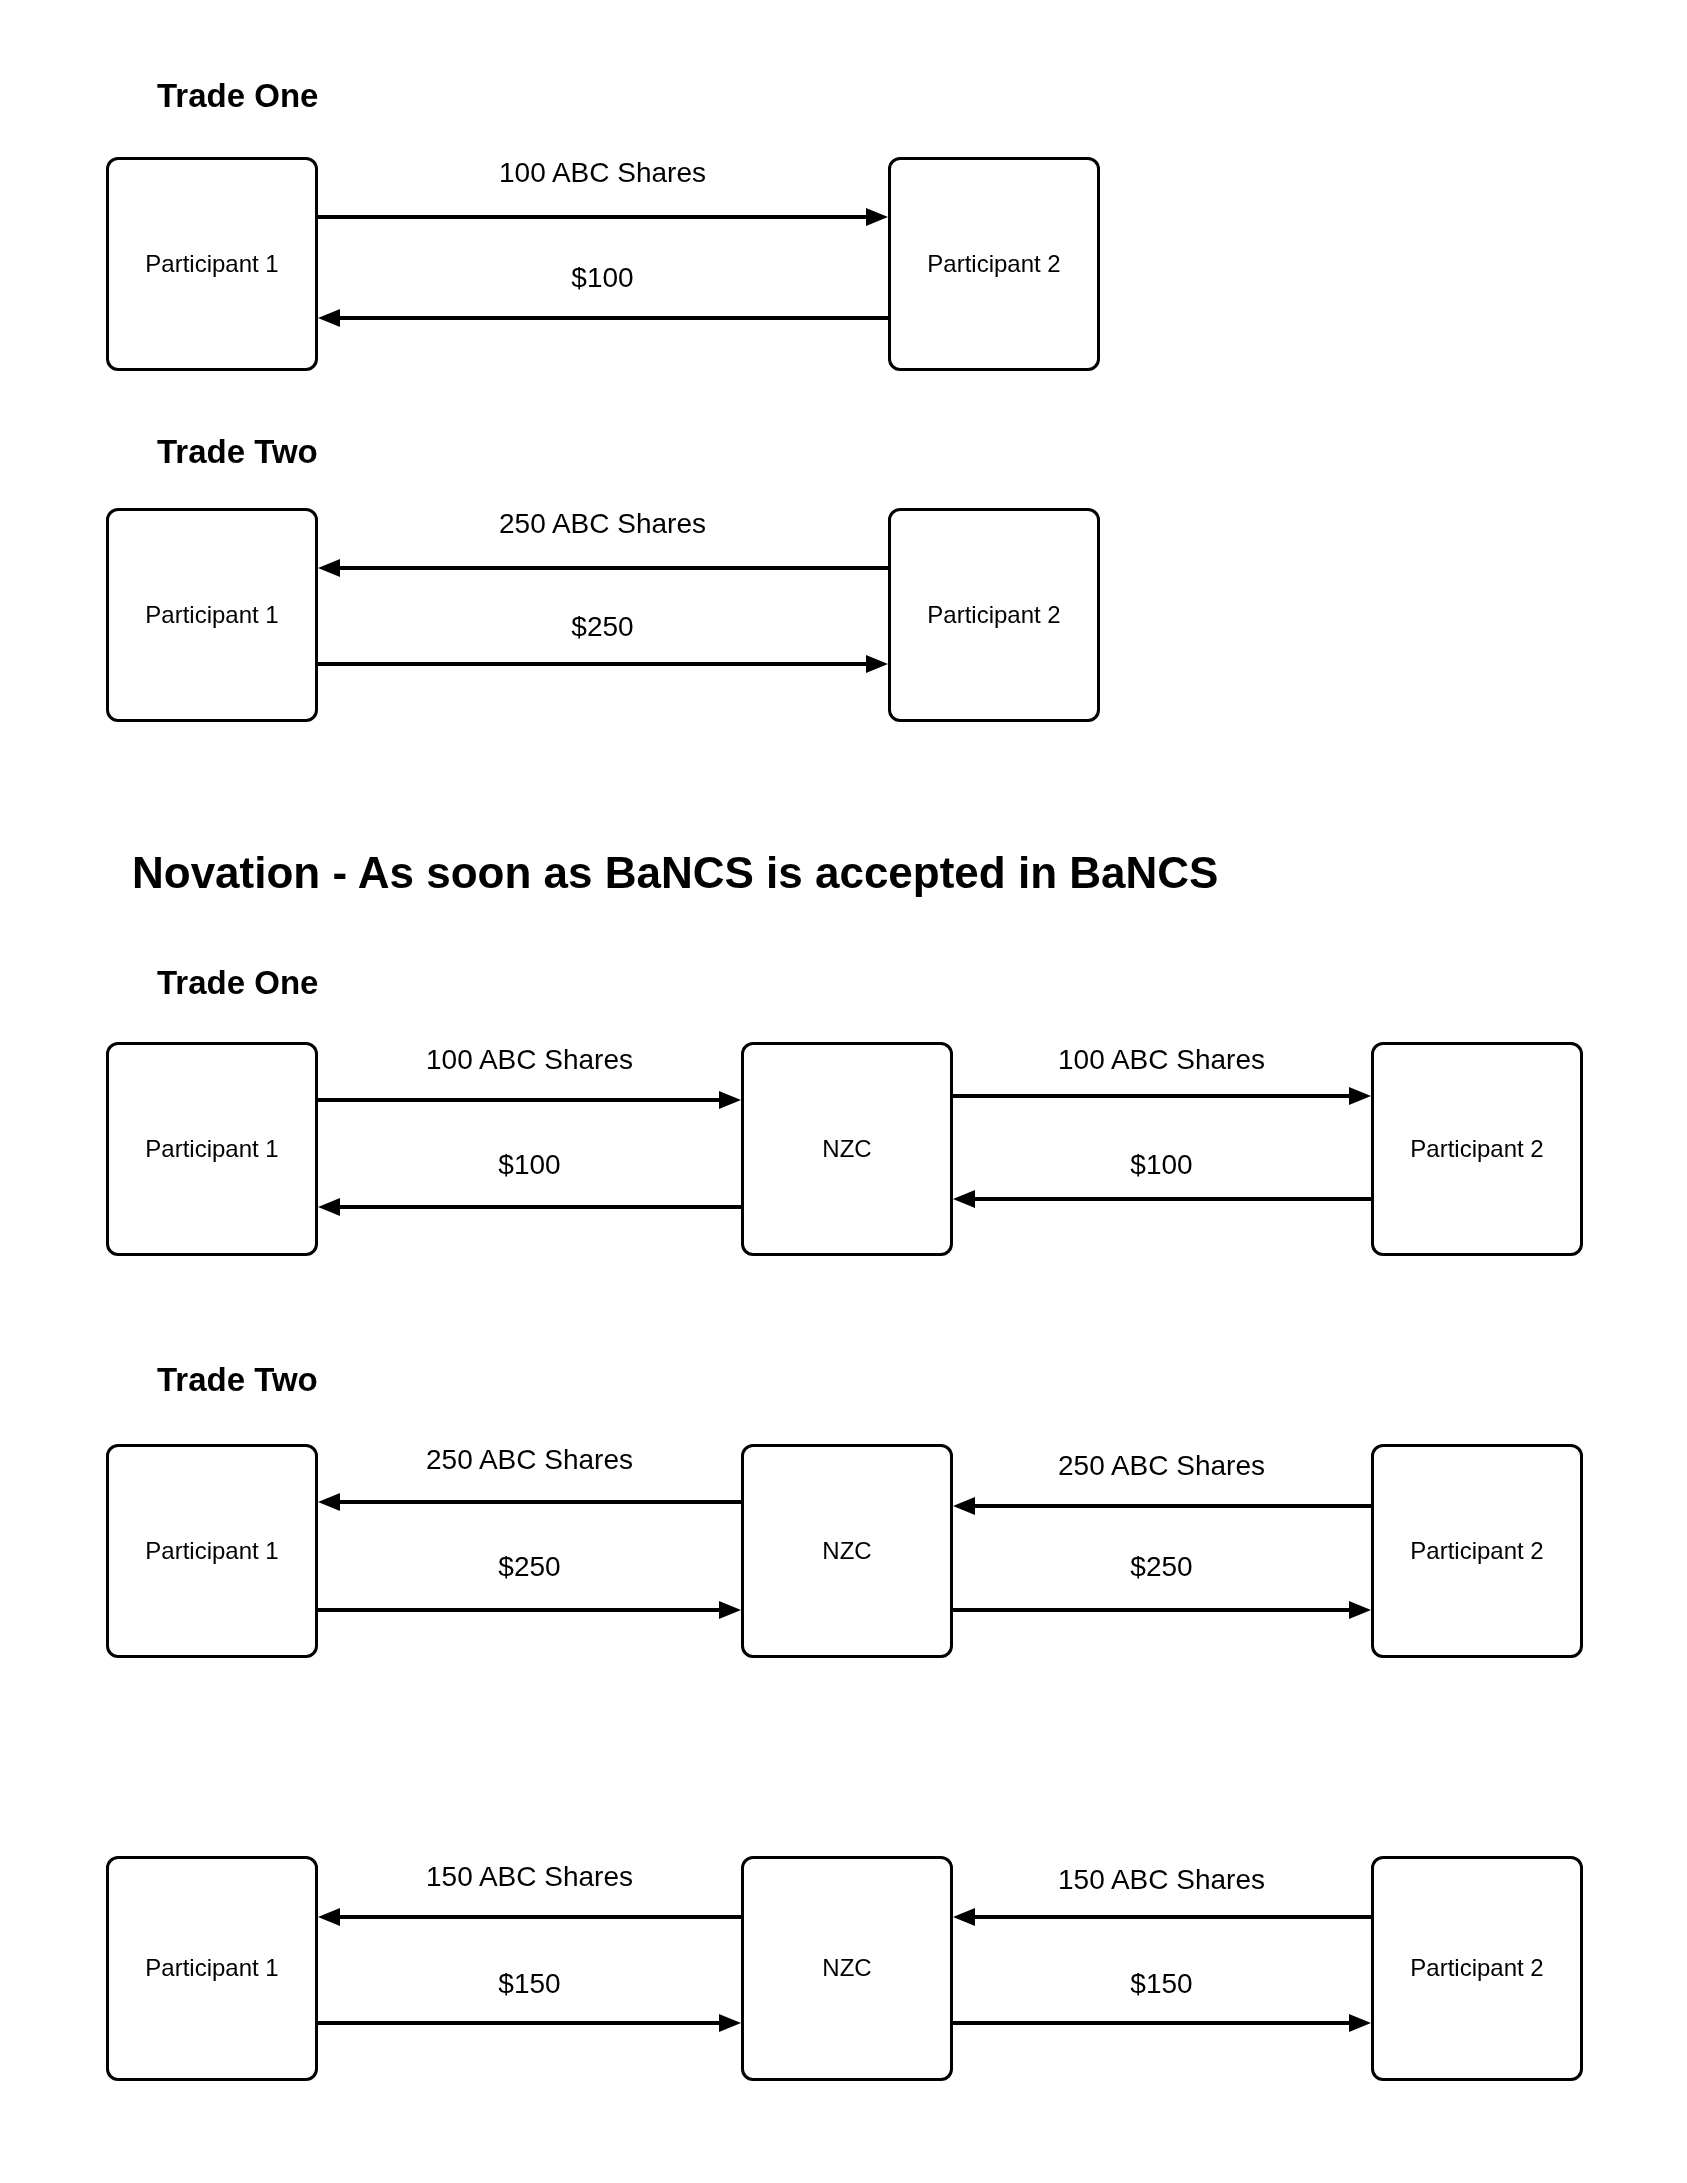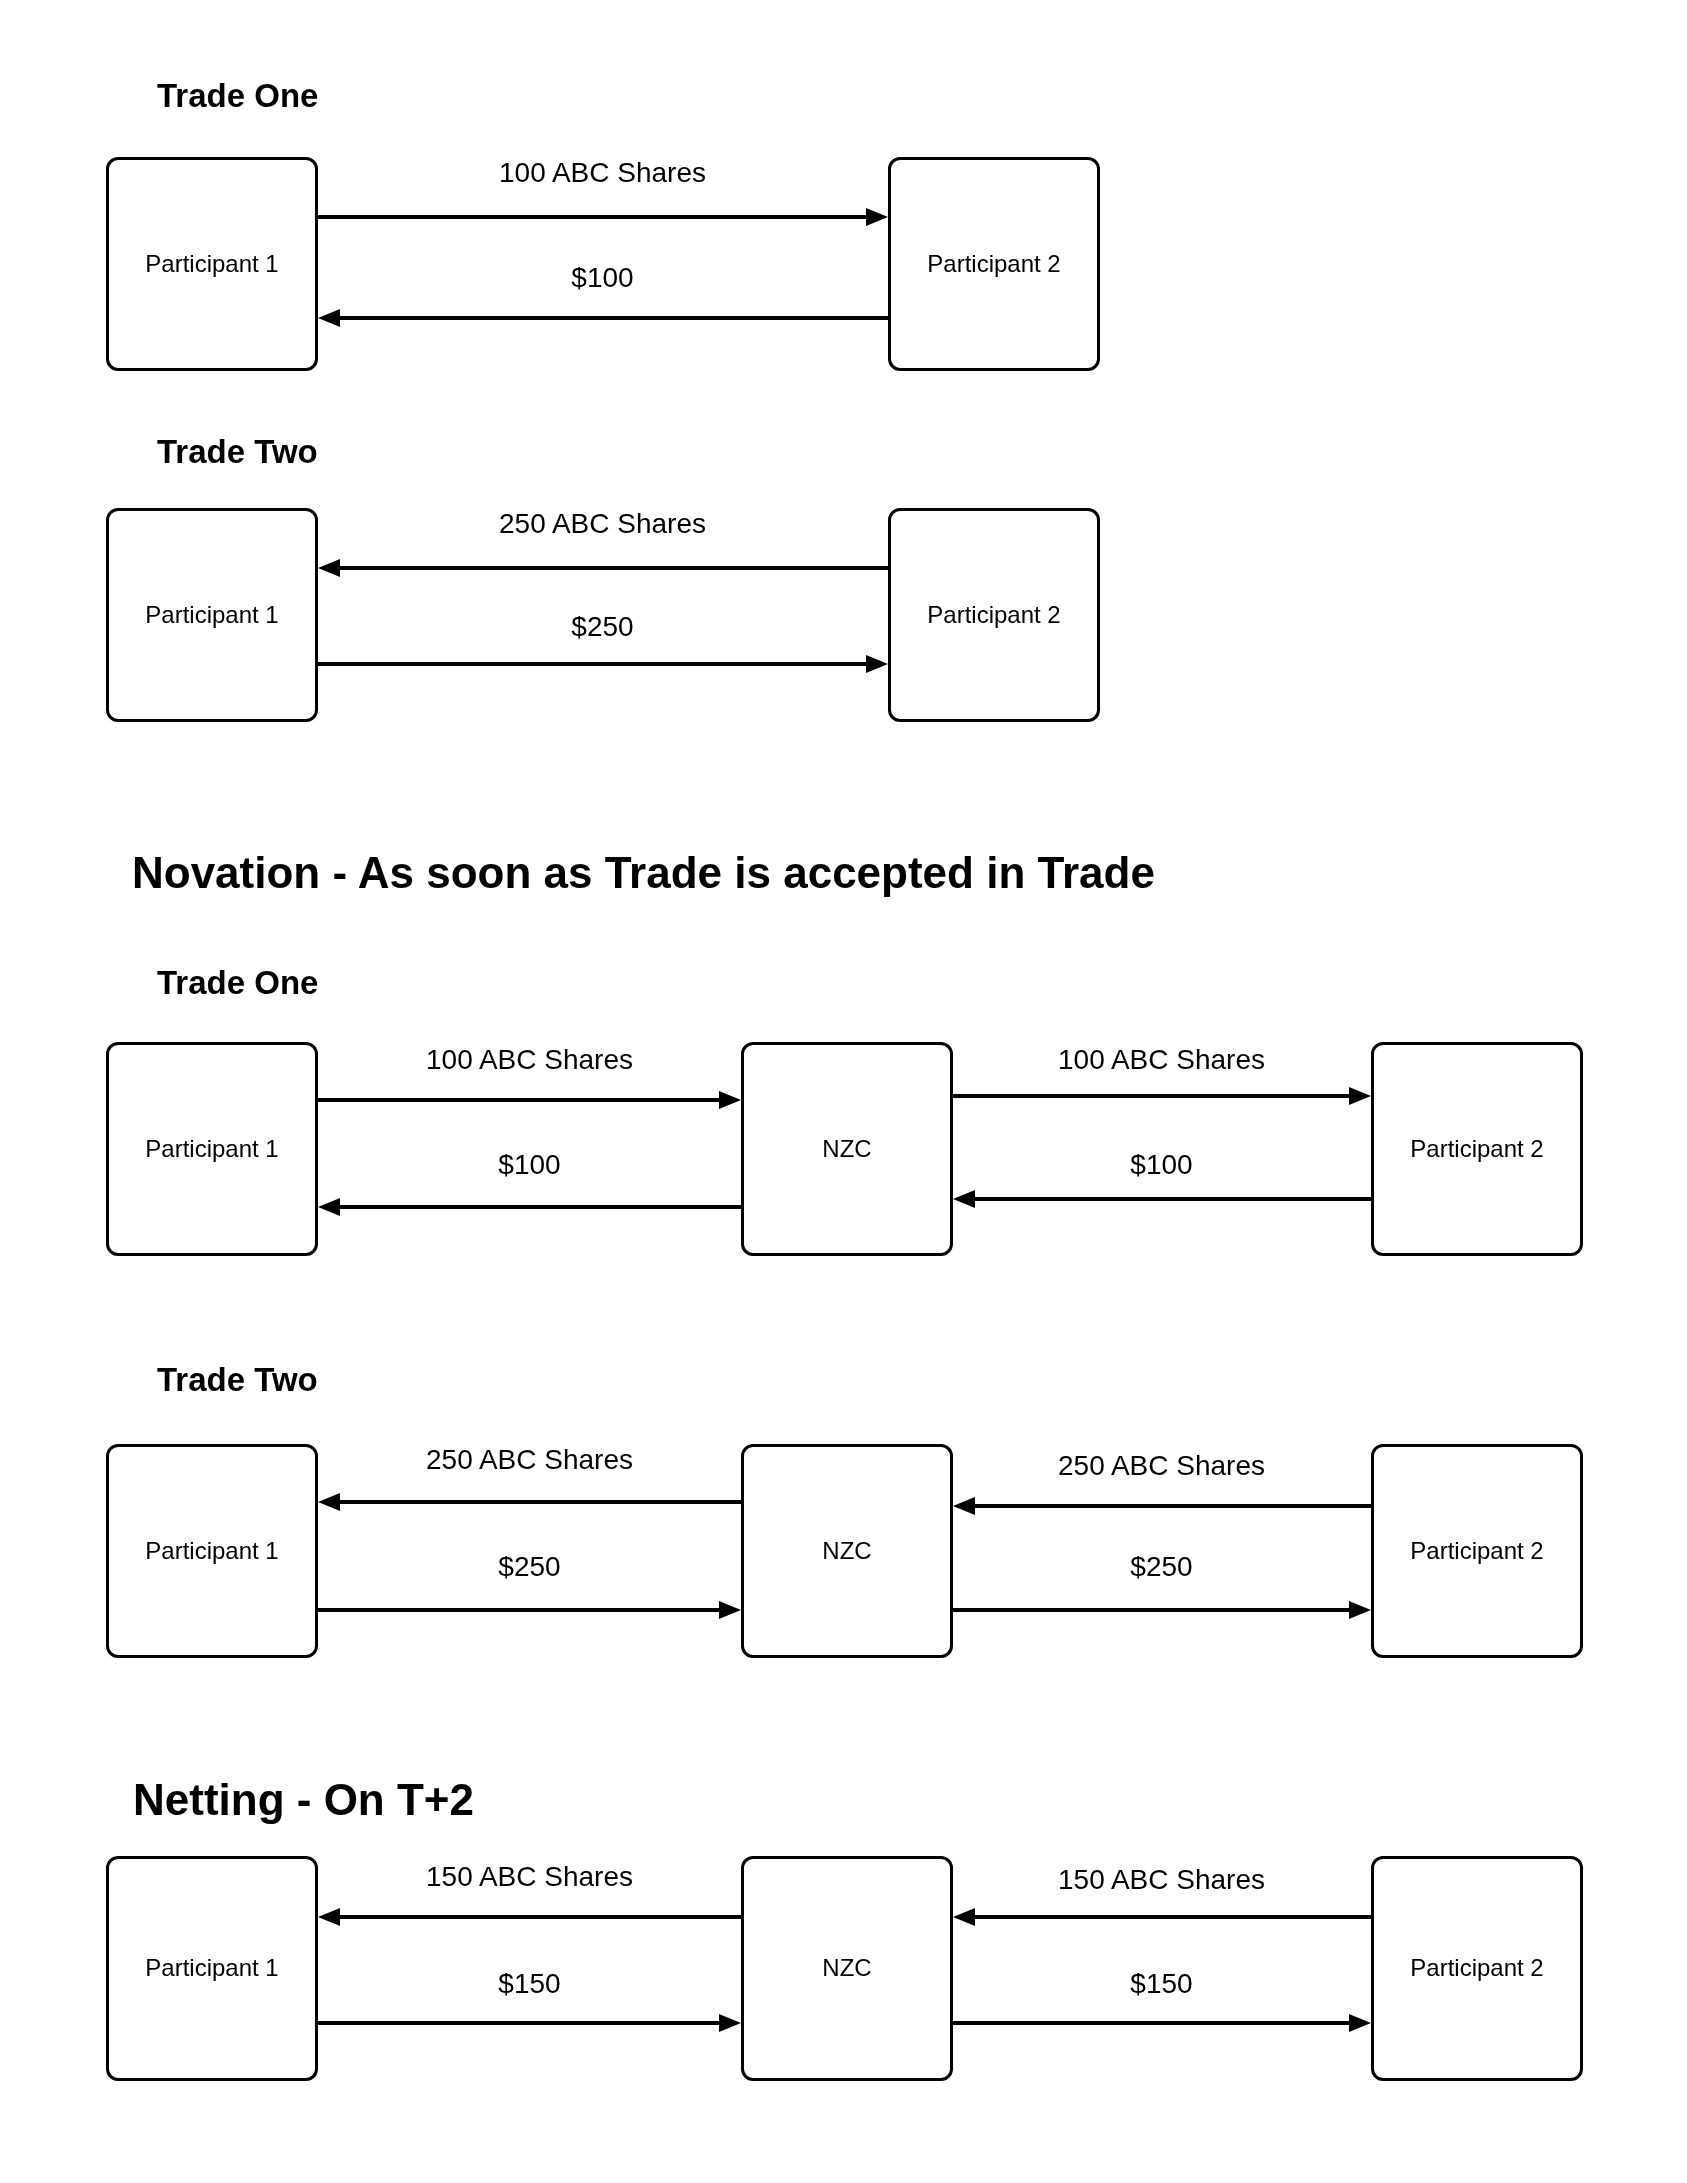--- a/index.html
+++ b/index.html
@@ -102,21 +102,21 @@
     <div class="shaft"></div>
     <div class="head"></div>
   </div>
 
   <div class="flow-label" style="left:457px; top:611px;">$250</div>
   <div class="arrow right" style="left:318px; top:662px; width:570px;">
     <div class="shaft"></div>
     <div class="head"></div>
   </div>
 
-  <div class="big-heading" style="left:132px; top:849px;">Novation - As soon as Trade is accepted in Trade</div>
+  <div class="big-heading" style="left:132px; top:849px;">Novation - As soon as BaNCS is accepted in BaNCS</div>
 
   <div class="trade-title" style="left:157px; top:965px;">Trade One</div>
 
   <div class="node" style="left:106px; top:1042px;">
     <span class="node-label">Participant 1</span>
   </div>
   <div class="node" style="left:741px; top:1042px;">
     <span class="node-label">NZC</span>
   </div>
   <div class="node" style="left:1371px; top:1042px;">
@@ -176,21 +176,20 @@
     <div class="shaft"></div>
     <div class="head"></div>
   </div>
 
   <div class="flow-label" style="left:1016px; top:1551px;">$250</div>
   <div class="arrow right" style="left:953px; top:1608px; width:418px;">
     <div class="shaft"></div>
     <div class="head"></div>
   </div>
 
-  <div class="big-heading" style="left:133px; top:1776px;">Netting - On T+2</div>
 
   <div class="node tall" style="left:106px; top:1856px;">
     <span class="node-label">Participant 1</span>
   </div>
   <div class="node tall" style="left:741px; top:1856px;">
     <span class="node-label">NZC</span>
   </div>
   <div class="node tall" style="left:1371px; top:1856px;">
     <span class="node-label">Participant 2</span>
   </div>

